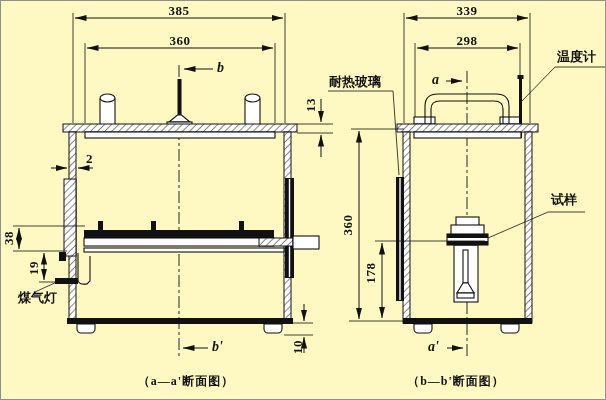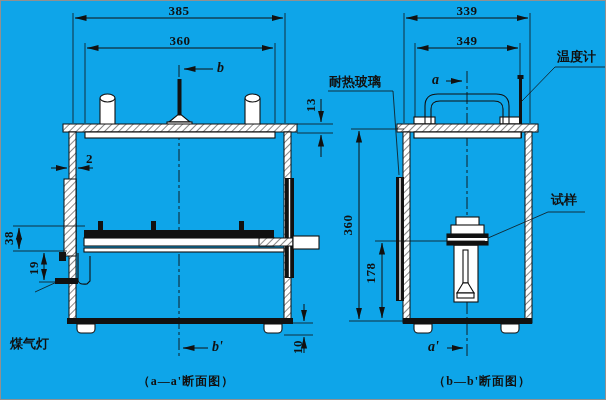--- a/index.html
+++ b/index.html
@@ -1,17 +1,17 @@
 <!DOCTYPE html>
 <html><head>
 <meta charset="utf-8">
 <style>
   html,body{margin:0;padding:0;background:#e8e8e8;}
   #stage{
-    position:relative;width:606px;height:400px;background:#0ea5e9;
+    position:relative;width:606px;height:400px;background:#fef9c3;
     border:1px solid #909090;box-sizing:border-box;overflow:hidden;
     font-family:"Liberation Serif", serif;color:#111;
   }
   #stage svg{position:absolute;left:0;top:0;}
   .lbl{
     position:absolute;font-size:13px;font-weight:600;line-height:14px;
     white-space:nowrap;color:#111;
   }
   .num{font-family:"Liberation Serif", serif;letter-spacing:0.5px;}
   .cjk{font-weight:700;font-size:13px;font-family:"Liberation Serif", serif;text-align:center;}
@@ -198,29 +198,29 @@
   </g>
 </svg>
 
 <div class="lbl num ctr" style="left:150px;top:3px;width:56px;">385</div>
 <div class="lbl num ctr" style="left:151px;top:33px;width:56px;">360</div>
 <div class="lbl mark" style="left:216px;top:60px;">b</div>
 <div class="lbl num rot" style="left:296px;top:97px;">13</div>
 <div class="lbl num" style="left:85px;top:151px;">2</div>
 <div class="lbl num rot" style="left:-6px;top:230px;">38</div>
 <div class="lbl num rot" style="left:19px;top:260px;">19</div>
-<div class="lbl cjk" style="left:9px;top:290px;margin-top:46px;">煤气灯</div>
+<div class="lbl cjk" style="left:17px;top:290px;">煤气灯</div>
 <div class="lbl num rot" style="left:283px;top:339px;">10</div>
 <div class="lbl mark" style="left:211px;top:339px;">b'</div>
 <div class="lbl cap ctr" style="left:110px;top:373px;width:150px;">（a—a'断面图）</div>
 
 <div class="lbl num ctr" style="left:438px;top:3px;width:56px;">339</div>
-<div class="lbl num ctr" style="left:438px;top:33px;width:56px;">349</div>
+<div class="lbl num ctr" style="left:438px;top:33px;width:56px;">298</div>
 <div class="lbl cjk" style="left:556px;top:49px;">温度计</div>
 <div class="lbl cjk" style="left:328px;top:74px;">耐热玻璃</div>
 <div class="lbl mark" style="left:431px;top:72px;">a</div>
 <div class="lbl cjk" style="left:550px;top:192px;">试样</div>
 <div class="lbl num rot" style="left:333px;top:217px;">360</div>
 <div class="lbl num rot" style="left:356px;top:265px;">178</div>
 <div class="lbl mark" style="left:427px;top:339px;">a'</div>
-<div class="lbl cap ctr" style="left:380px;top:373px;width:150px;text-align:right;">（b—b'断面图）</div>
+<div class="lbl cap ctr" style="left:380px;top:373px;width:150px;">（b—b'断面图）</div>
 
 </div>
 
 </body></html>

